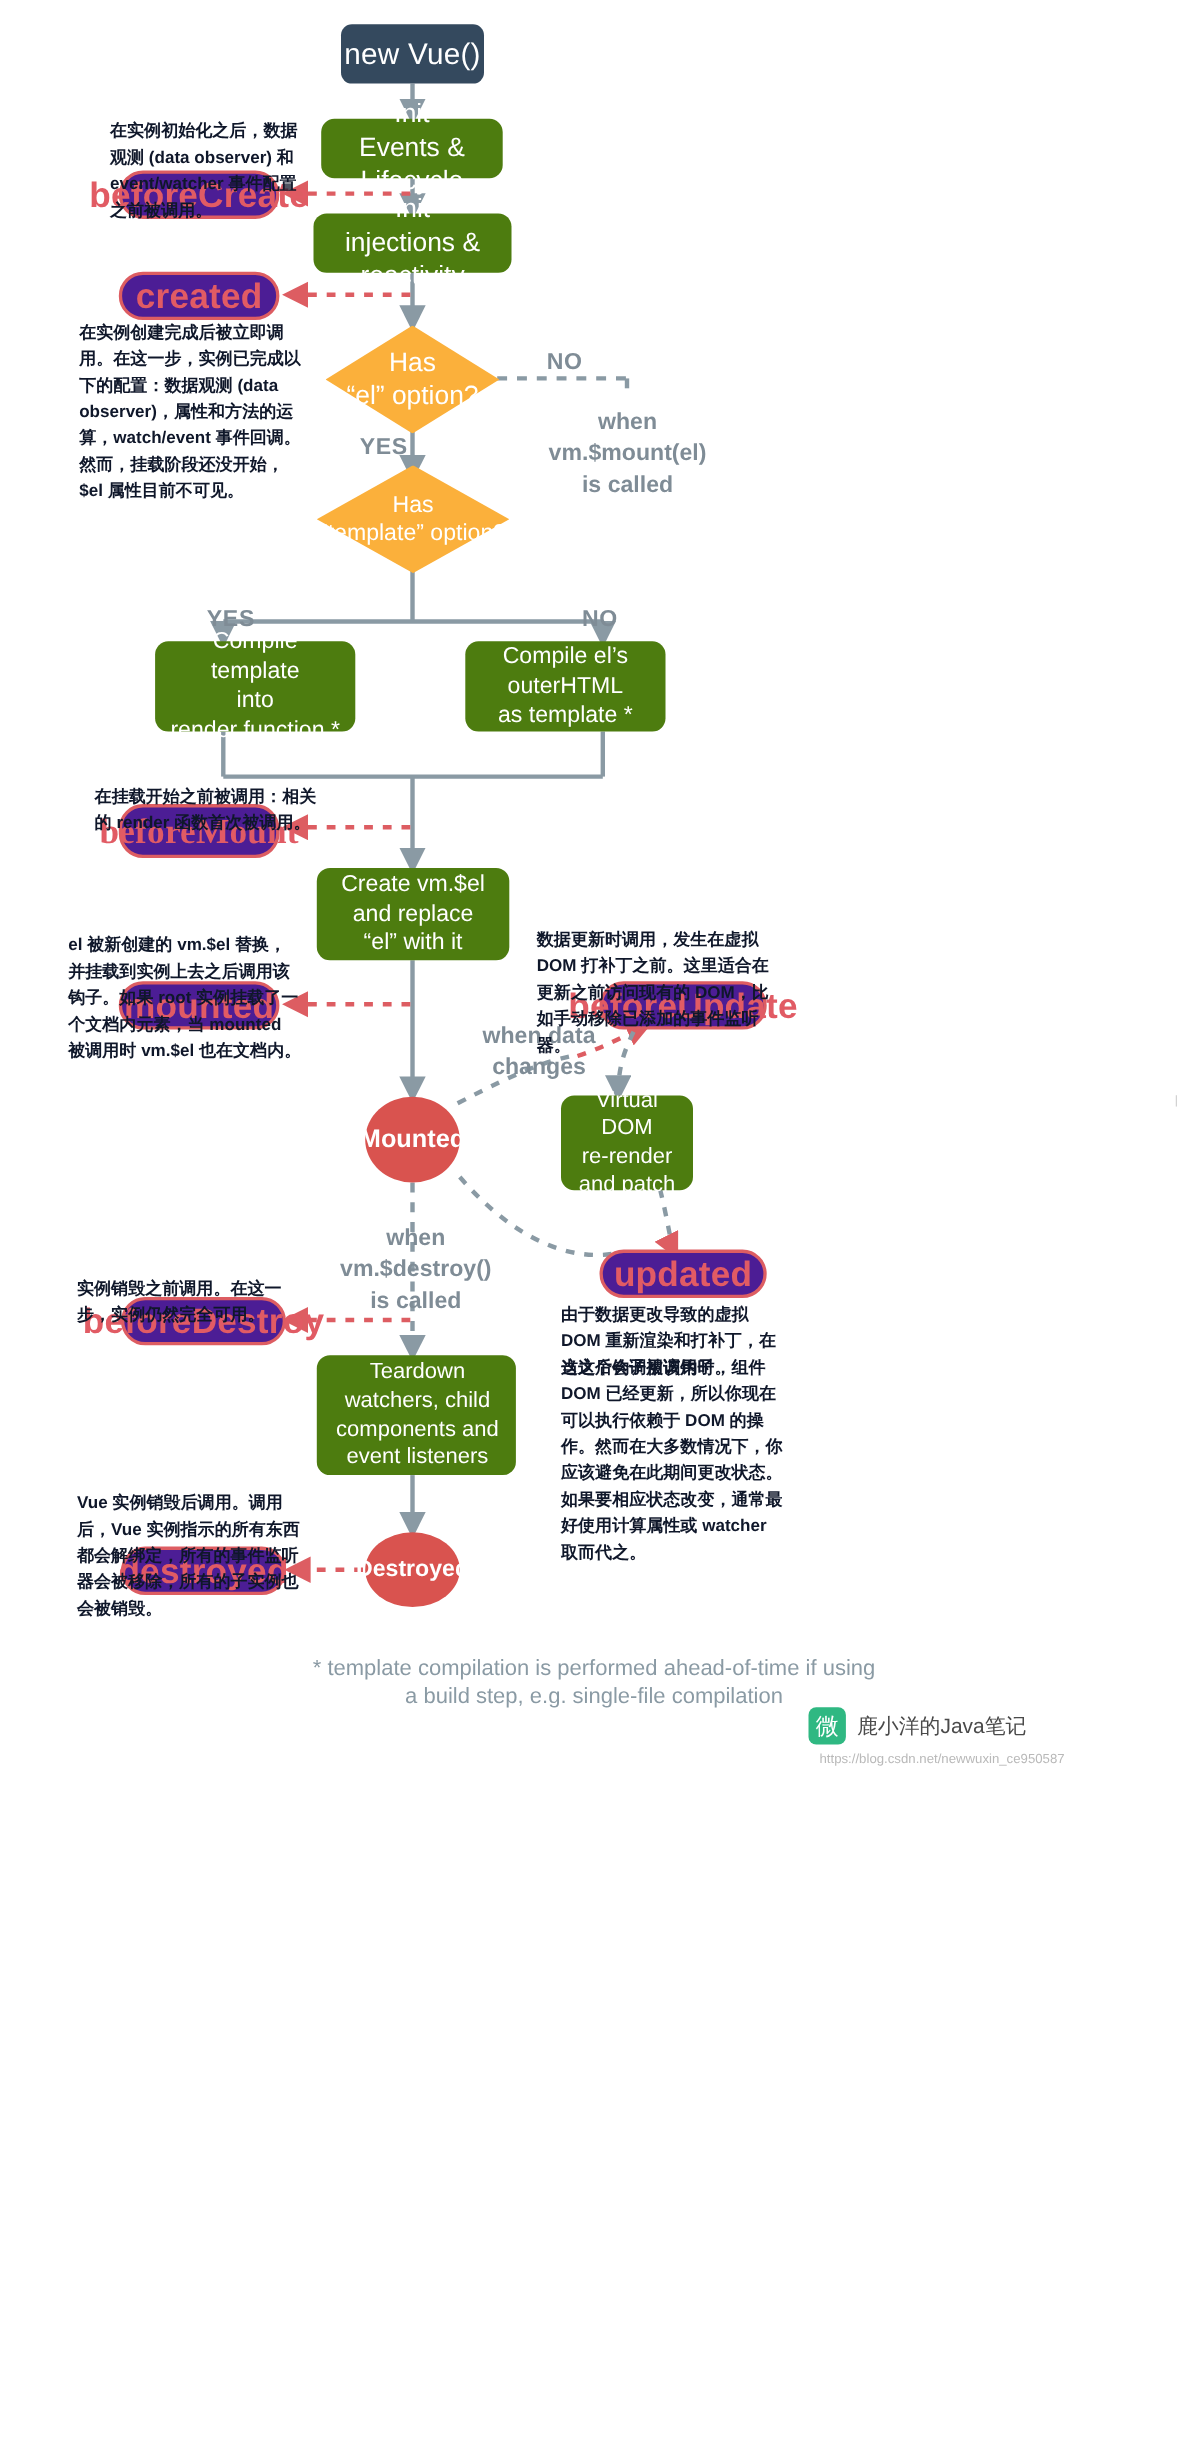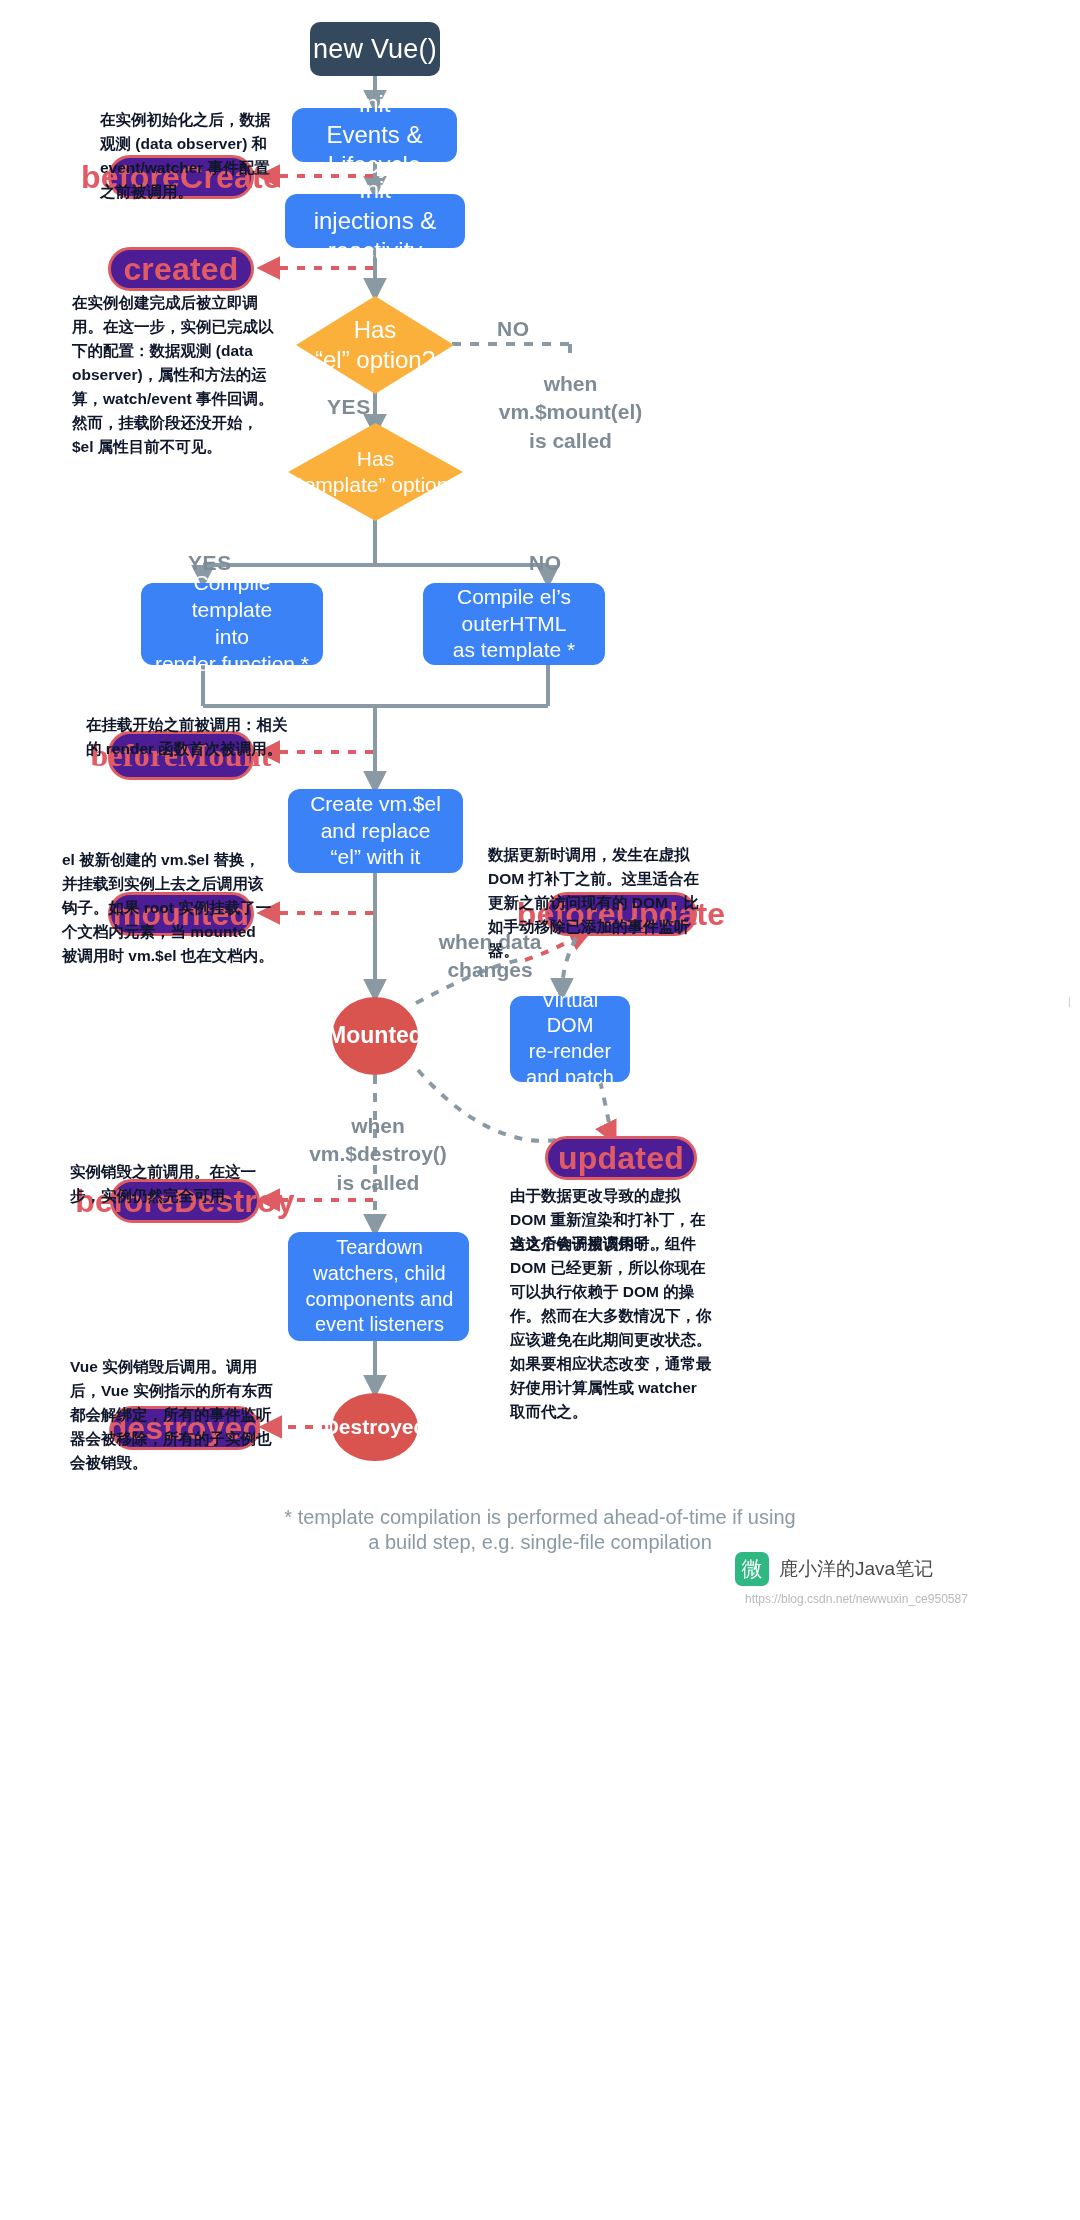--- a/index.html
+++ b/index.html
@@ -10,21 +10,21 @@
   #stage{position:relative;width:1080px;height:2220px;background:#fff;}
   .node{position:absolute;box-sizing:border-box;display:flex;align-items:center;
         justify-content:center;text-align:center;line-height:1.28;}
 
   
   .start{
     background:#34495e;color:#fff;border-radius:10px;
     font-size:27px;font-weight:normal;letter-spacing:.2px;
   }
   .green{
-    background:#3b82f6;color:#ffffff;border-radius:12px;
+    background:#4d7c0f;color:#ffffff;border-radius:12px;
     font-size:24px;font-weight:400;padding:6px 10px;
   }
   .circle{
     background:#d9534f;color:#ffffff;border-radius:50%;
     font-size:23px;font-weight:bold;
   }
   .hook{
     background:#4c1d95;color:#e15b64;border:3px solid #dd5d62;
     border-radius:22px;font-size:32px;font-weight:bold;letter-spacing:.2px;
   }

